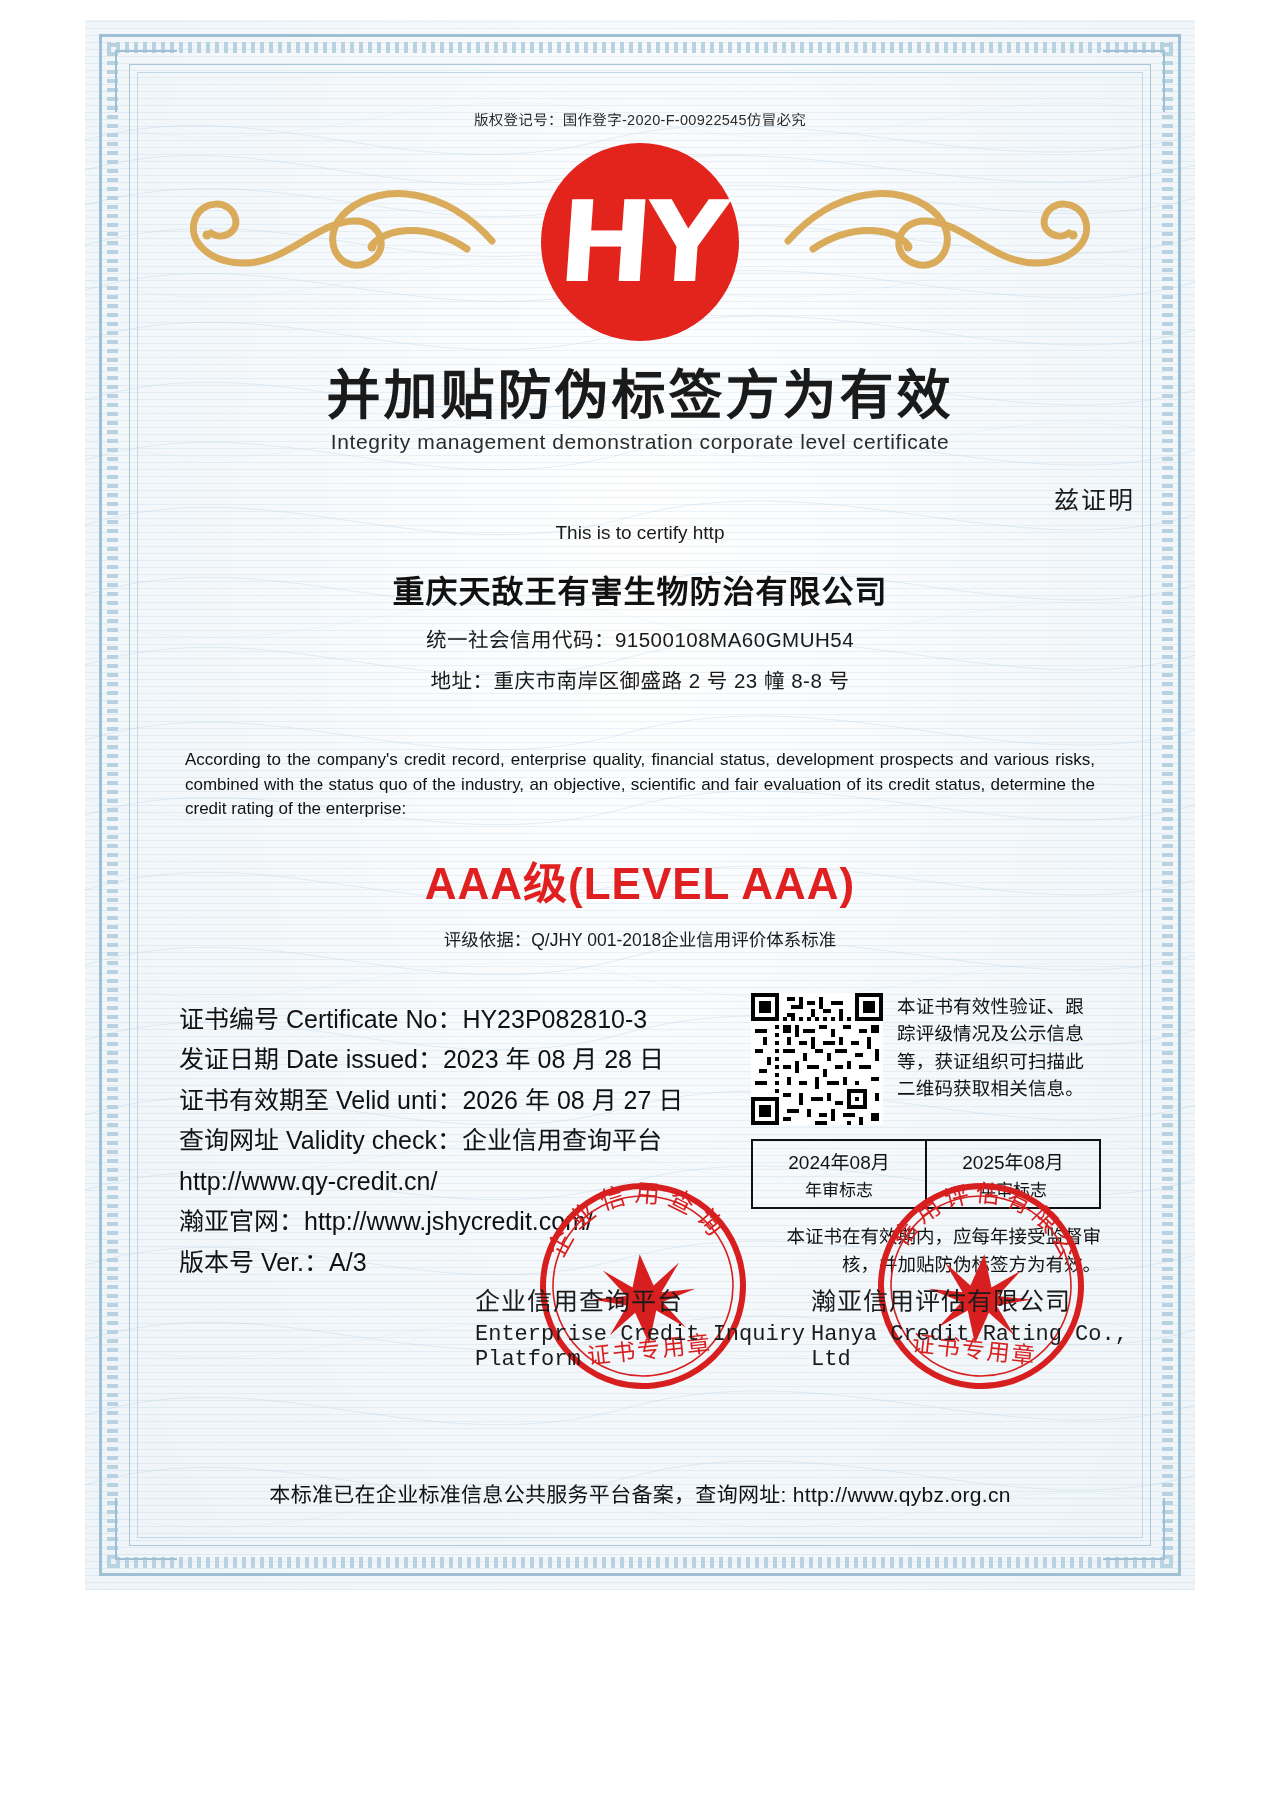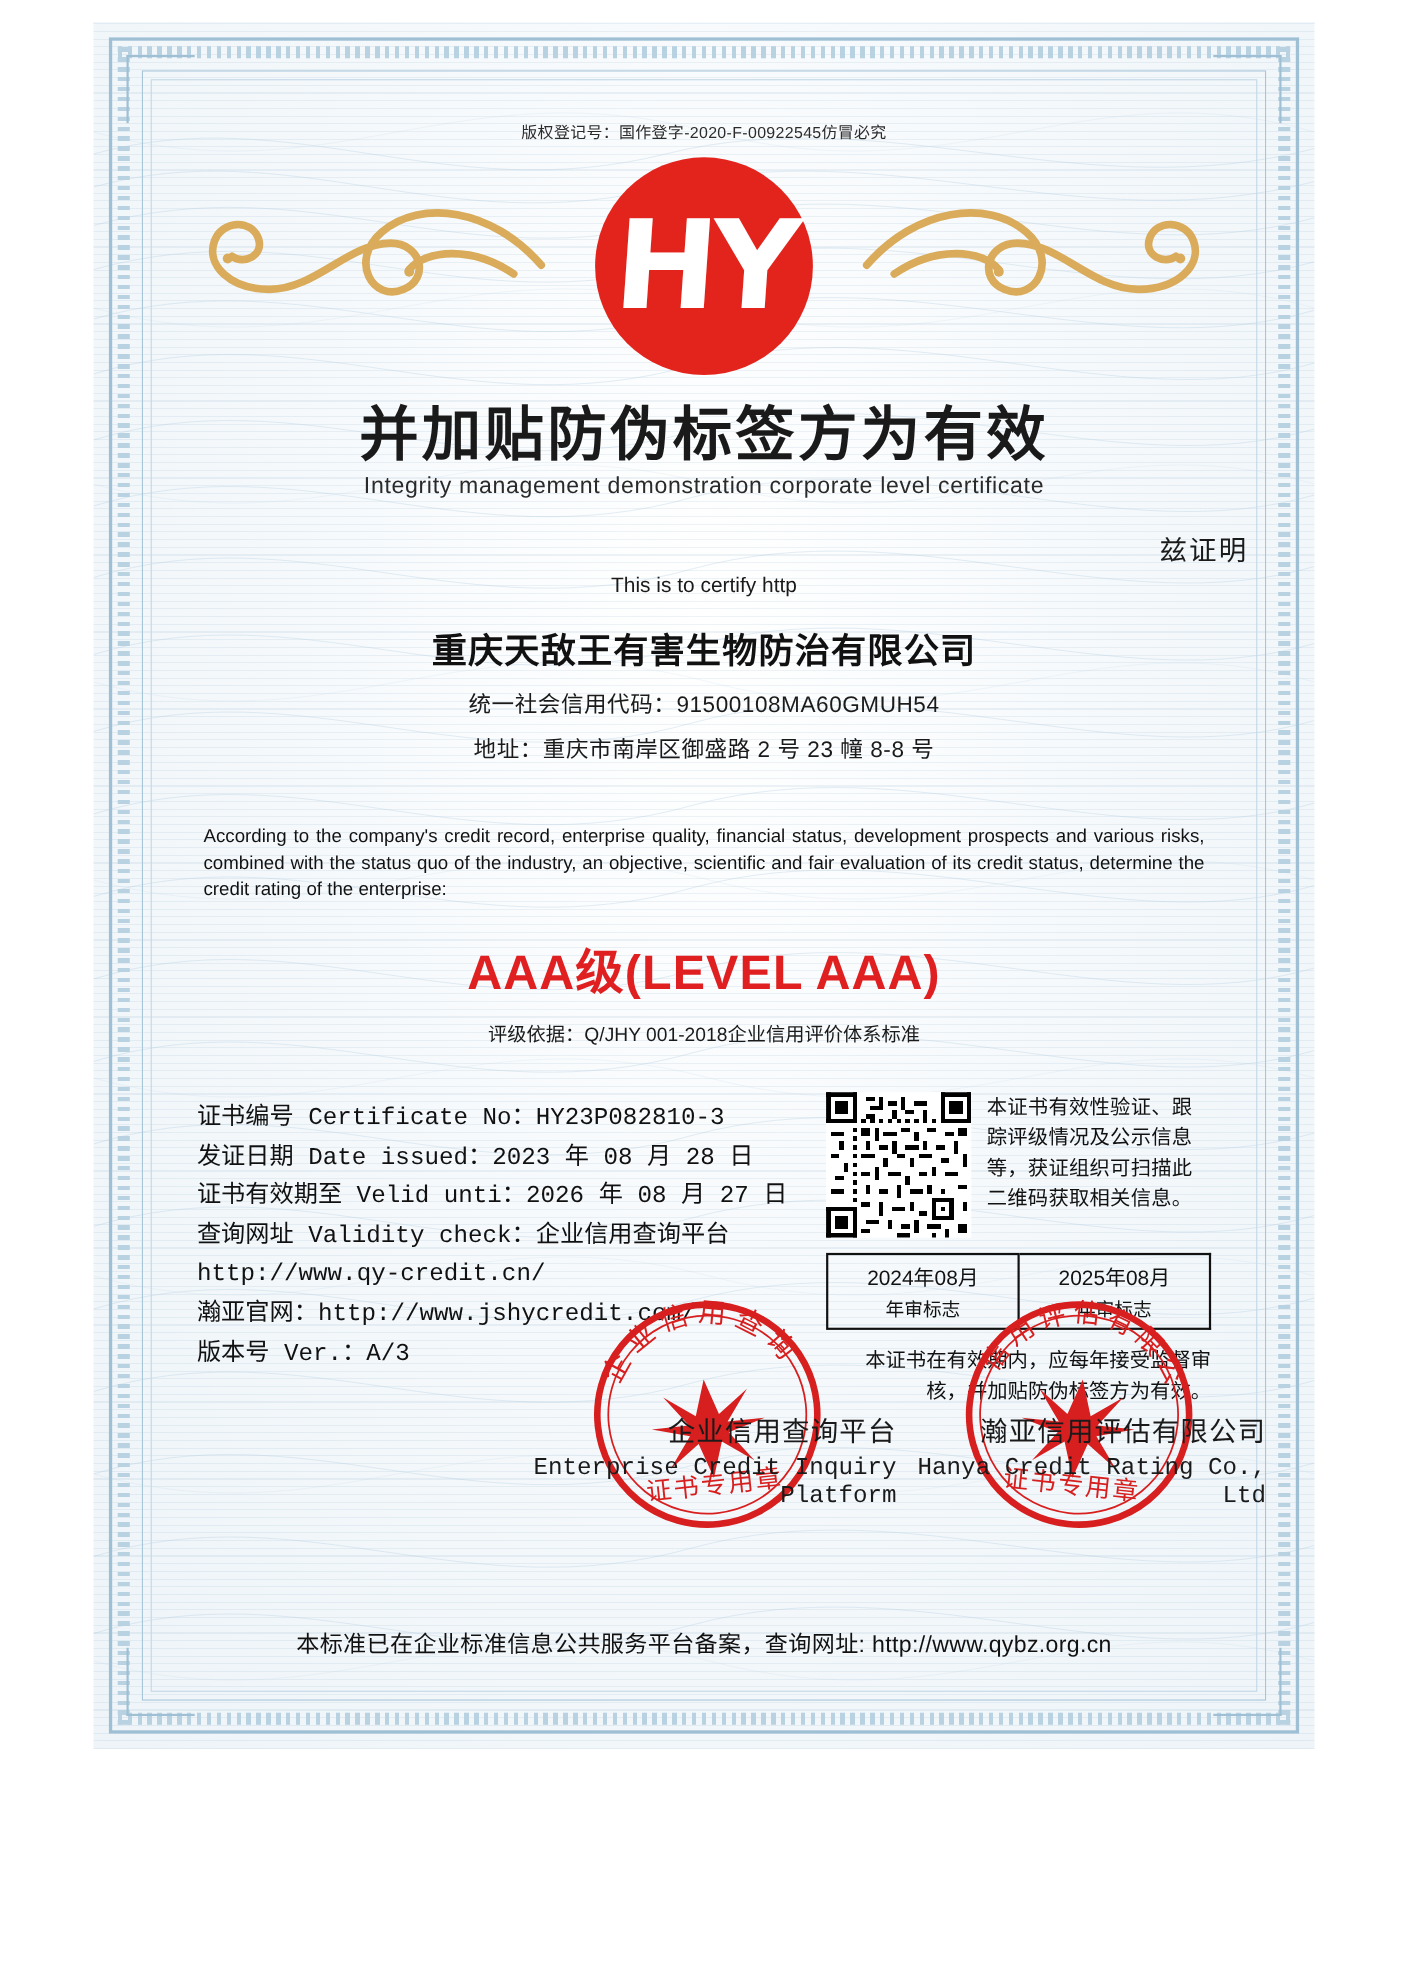--- a/index.html
+++ b/index.html
@@ -231,25 +231,24 @@
     display: flex;
     margin-top: 42px;
     padding: 0 34px 0 34px;
     gap: 14px;
   }
   .details-left {
     flex: 0 0 558px;
     padding-top: 6px;
   }
   .detail-line {
-    font-size: 22px;
+    font-size: 25px;
     color: #111111;
     line-height: 1.62;
     white-space: nowrap;
-    font-family: Liberation Mono, monospace;
   }
 
   .details-right {
     flex: 1 1 auto;
     display: flex;
     flex-direction: column;
   }
   .qr-row {
     display: flex;
     gap: 14px;
@@ -306,21 +305,21 @@
     height: 220px;
     top: 8px;
   }
   .seal.left  { left: 388px; }
   .seal.right { left: 726px; }
 
   .seal-label {
     position: absolute;
     bottom: 46px;
     width: 340px;
-    text-align: right;
+    text-align: left;
   }
   .seal-label .cn {
     font-size: 25px;
     color: #1a1a1a;
     letter-spacing: 1px;
   }
   .seal-label .en {
     font-size: 22px;
     color: #1a1a1a;
     margin-top: 5px;

